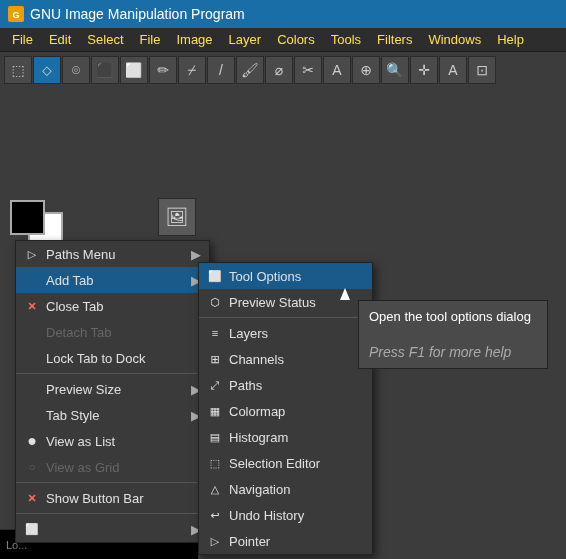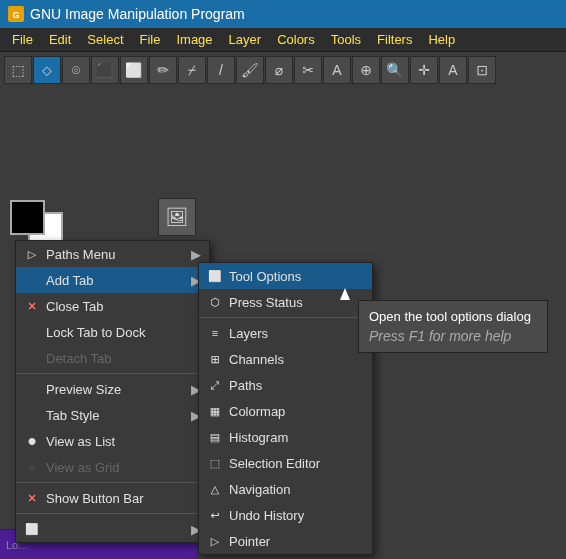--- a/index.html
+++ b/index.html
@@ -109,21 +109,21 @@
       font-size: 18px;
     }
 
     
     .dock-bottom {
       position: absolute;
       bottom: 0;
       left: 0;
       width: 198px;
       height: 30px;
-      background: #4c1d95;
+      background: #000000;
       border-top: 1px solid #2a2a2a;
       display: flex; align-items: center;
       padding: 0 6px;
       font-size: 11px;
       color: #888;
     }
 
     
     .context-menu-level1 {
       position: absolute;
@@ -153,21 +153,21 @@
       background: #4a4a4a;
       border: 1px solid #222;
       padding: 8px 10px;
       z-index: 102;
       font-size: 12px;
       color: #ddd;
     }
     .context-menu-level3 .tooltip-title {
       font-size: 13px;
       color: #fff;
-      margin-bottom: 4px;
+      margin-bottom: 20px;
     }
     .context-menu-level3 .tooltip-hint {
       font-style: italic;
       color: #aaa;
       font-size: 14px;
     }
 
     .menu-item {
       padding: 4px 8px;
       display: flex;
@@ -231,20 +231,21 @@
 <div class="menu-bar">
   <span class="menu-bar-item">File</span>
   <span class="menu-bar-item">Edit</span>
   <span class="menu-bar-item">Select</span>
   <span class="menu-bar-item">File</span>
   <span class="menu-bar-item">Image</span>
   <span class="menu-bar-item">Layer</span>
   <span class="menu-bar-item">Colors</span>
   <span class="menu-bar-item">Tools</span>
   <span class="menu-bar-item">Filters</span>
+  <span class="menu-bar-item">Windows</span>
   <span class="menu-bar-item">Help</span>
 </div>
 
 <div class="toolbar-area">
 
   <div class="tool-btn">⬚</div>
   <div class="tool-btn active">⬦</div>
   <div class="tool-btn">⌾</div>
   <div class="tool-btn">⬛</div>
   <div class="tool-btn">⬜</div>
@@ -289,29 +290,29 @@
     <span class="item-icon"></span>
     <span>Add Tab</span>
     <span class="arrow">▶</span>
   </div>
 
   <div class="menu-item">
     <span class="item-icon check-x">✕</span>
     <span>Close Tab</span>
   </div>
 
-  <div class="menu-item">
-    <span class="item-icon"></span>
-    <span>Lock Tab to Dock</span>
-  </div>
-
   <div class="menu-item disabled">
     <span class="item-icon"></span>
     <span>Detach Tab</span>
   </div>
+
+  <div class="menu-item">
+    <span class="item-icon"></span>
+    <span>Lock Tab to Dock</span>
+  </div>
   <div class="menu-separator"></div>
 
   <div class="menu-item">
     <span class="item-icon"></span>
     <span>Preview Size</span>
     <span class="arrow">▶</span>
   </div>
 
   <div class="menu-item">
     <span class="item-icon"></span>
@@ -344,21 +345,21 @@
 
 <div class="context-menu-level2">
 
   <div class="menu-item highlighted">
     <span class="item-icon">⬜</span>
     <span>Tool Options</span>
   </div>
 
   <div class="menu-item">
     <span class="item-icon">⬡</span>
-    <span>Press Status</span>
+    <span>Preview Status</span>
   </div>
   <div class="menu-separator"></div>
 
   <div class="menu-item">
     <span class="item-icon">≡</span>
     <span>Layers</span>
   </div>
 
   <div class="menu-item">
     <span class="item-icon">⊞</span>

